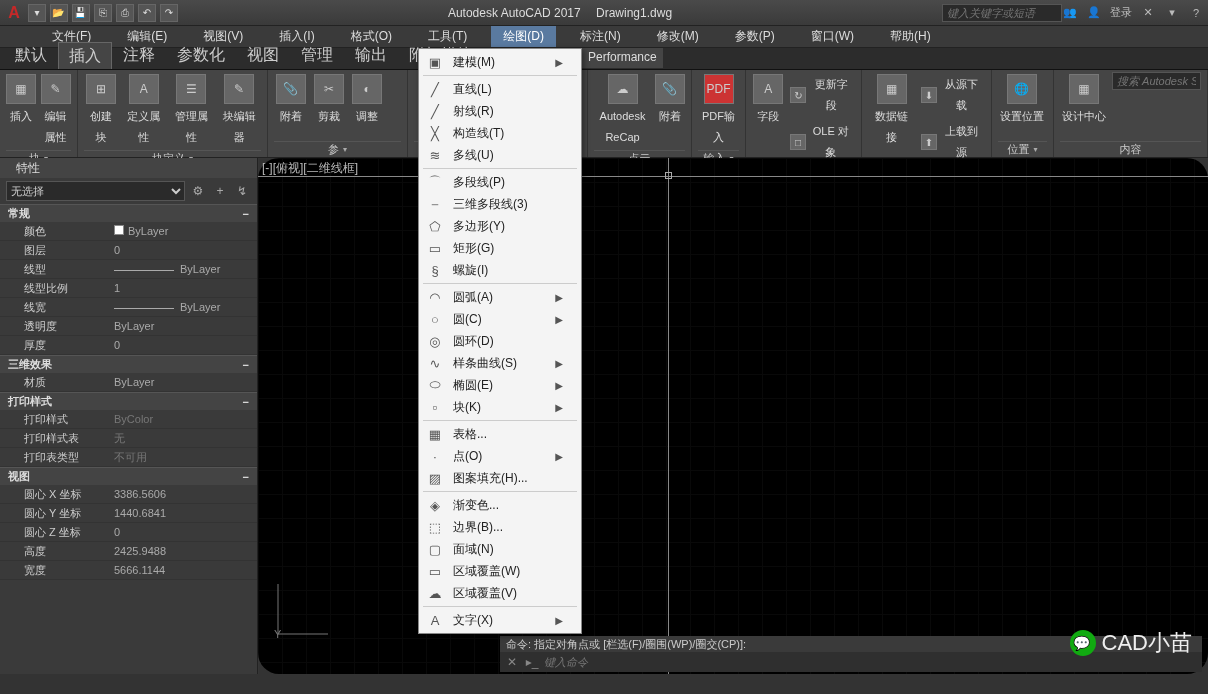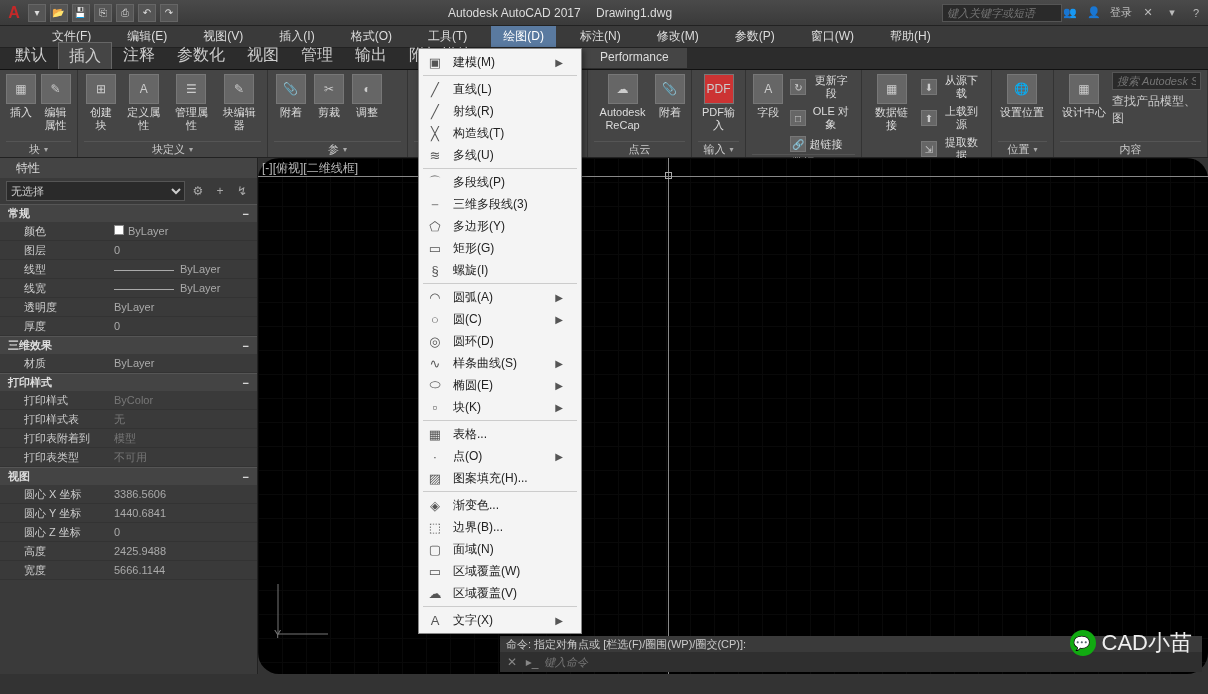--- a/index.html
+++ b/index.html
@@ -28,21 +28,21 @@
   
   
   .ribbon { height:88px; background:#454545; display:flex; border-bottom:1px solid #222; }
   .panel { border-right:1px solid #333; padding:2px 6px 0 6px; display:flex; flex-direction:column; }
   .panel .prow { flex:1; display:flex; align-items:flex-start; gap:4px; }
   .panel .plabel { height:16px; text-align:center; font-size:11px; color:#ccc; border-top:1px solid #555; display:flex; align-items:center; justify-content:center; gap:4px;}
   .panel .plabel .arrow { font-size:8px; color:#aaa;}
   .rbtn { display:flex; flex-direction:column; align-items:center; gap:2px; padding:2px 2px; min-width:30px;}
   .rbtn .ric { width:24px; height:24px; background:#666; border:1px solid #777; display:flex;align-items:center;justify-content:center; font-size:12px;}
   .rbtn .ric.big { width:30px;height:30px;}
-  .rbtn .rlab { font-size:11px; color:#ddd; text-align:center; line-height:13px;}
+  .rbtn .rlab { font-size:11px; color:#ddd; text-align:center; line-height:21px;}
   .rbtn.small { flex-direction:row; min-width:auto; gap:3px;}
   .rbtn.small .ric {width:16px;height:16px;font-size:10px;}
   .vcol { display:flex; flex-direction:column; gap:1px;}
   
   
   .main { display:flex; height:calc(694px - 26px - 22px - 22px - 88px - 20px); }
   
   
   .proppanel { width:258px; background:#3a3a3a; border-right:1px solid #222; display:flex; flex-direction:column; overflow:hidden;}
   .prop-title { height:20px; background:#444; padding:2px 16px; color:#ddd; font-size:12px; display:flex; align-items:center;}
@@ -72,21 +72,21 @@
   
   
   .dropdown { position:absolute; top:48px; left:418px; width:164px; background:#f4f4f4; border:1px solid #888; box-shadow:2px 2px 6px rgba(0,0,0,0.4); z-index:100; padding:2px 0;}
   .dropdown .ditem { height:22px; display:flex; align-items:center; padding:0 18px 0 4px; color:#222; font-size:12px; position:relative;}
   .dropdown .ditem .dic { width:24px; display:flex; justify-content:center; color:#555; font-size:13px;}
   .dropdown .ditem .dtxt { flex:1; padding-left:6px;}
   .dropdown .ditem .darr { color:#555; font-size:10px;}
   .dropdown .dsep { height:1px; background:#ccc; margin:2px 4px;}
   
   
-  .perf-tab { position:absolute; top:48px; left:582px; height:20px; padding:2px 18px; color:#ddd; background:#454545; font-size:12px; z-index:50;}
+  .perf-tab { position:absolute; top:48px; left:582px; height:20px; padding:2px 6px; color:#ddd; background:#454545; font-size:12px; z-index:50;}
   
   
   .cmdbar { position:absolute; bottom:22px; left:500px; right:6px; height:36px; display:flex; flex-direction:column;}
   .cmdhist { height:16px; background:#3a3a3a; color:#ccc; font-size:11px; padding:0 6px; display:flex; align-items:center;}
   .cmdin { height:20px; background:#2f2f2f; display:flex; align-items:center; padding:0 4px; gap:4px;}
   .cmdin .cic { width:16px;height:16px;color:#888;display:flex;align-items:center;justify-content:center;}
   .cmdin input { flex:1; background:transparent; border:none; color:#888; font-size:11px; font-style:italic; outline:none;}
   
   
   .statusbar { height:20px; background:#333; position:absolute; bottom:0; left:0; right:0;}
@@ -308,21 +308,20 @@
       </div>
   </div>
   <div class="panel" style="flex:1">
     <div class="prow">
       <div class="rbtn">
           <div class="ric big">▦</div>
           <div class="rlab">设计中心</div>
         </div>
       <div class="vcol" style="flex:1">
         <input class="searchbox" style="width: 100%; font-style: italic;" placeholder="搜索 Autodesk S">
-        <span class="rlab" style="padding:2px 0">查找产品模型、图</span>
       </div>
     </div>
     <div class="plabel">
         <span>内容</span>
       </div>
   </div>
 </div>
 
 <div class="main">
 
@@ -345,20 +344,24 @@
         </div>
         <div class="prop-row">
           <span class="pk">图层</span>
           <span class="pv ">0</span>
         </div>
         <div class="prop-row">
           <span class="pk">线型</span>
           <span class="pv "><span class="lineprev"></span>ByLayer</span>
         </div>
         <div class="prop-row">
+          <span class="pk">线型比例</span>
+          <span class="pv ">1</span>
+        </div>
+        <div class="prop-row">
           <span class="pk">线宽</span>
           <span class="pv "><span class="lineprev"></span>ByLayer</span>
         </div>
         <div class="prop-row">
           <span class="pk">透明度</span>
           <span class="pv ">ByLayer</span>
         </div>
         <div class="prop-row">
           <span class="pk">厚度</span>
           <span class="pv ">0</span>
@@ -375,24 +378,20 @@
           <span>打印样式</span>
           <span>−</span>
         </div>
         <div class="prop-row">
           <span class="pk">打印样式</span>
           <span class="pv dim">ByColor</span>
         </div>
         <div class="prop-row">
           <span class="pk">打印样式表</span>
           <span class="pv dim">无</span>
-        </div>
-        <div class="prop-row">
-          <span class="pk">打印表附着到</span>
-          <span class="pv dim">模型</span>
         </div>
         <div class="prop-row">
           <span class="pk">打印表类型</span>
           <span class="pv dim">不可用</span>
         </div>
         <div class="prop-ghead">
           <span>视图</span>
           <span>−</span>
         </div>
         <div class="prop-row">

